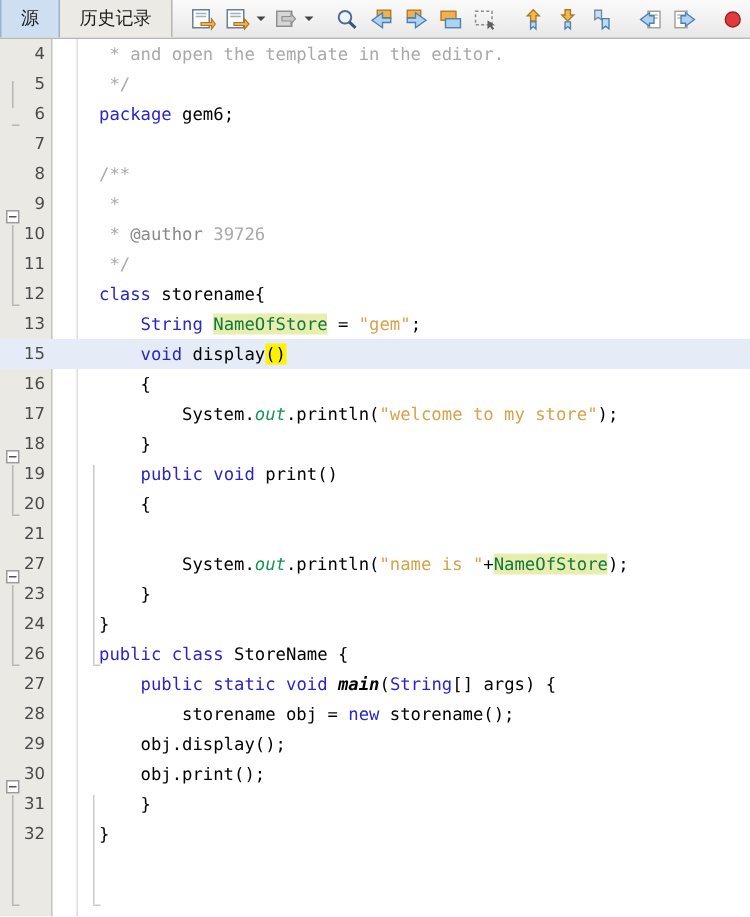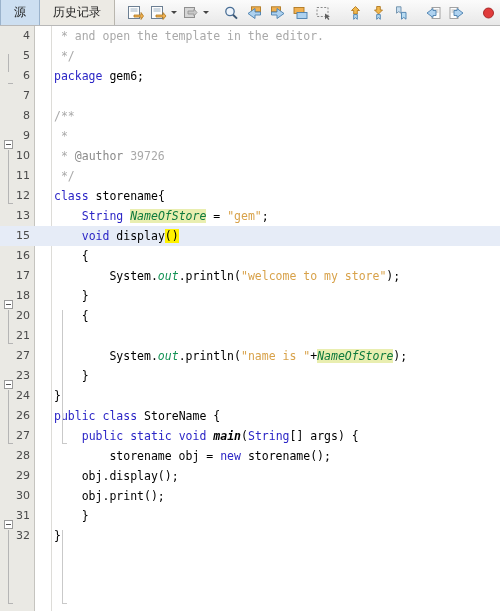--- a/index.html
+++ b/index.html
@@ -142,30 +142,30 @@
     font-size: 11px;
     color: #4a4a4a;
     line-height: 20px;
   }
   .codetext {
     position: relative;
     font-family: "DejaVu Sans Mono", monospace;
     font-size: 11.5px;
     color: #000000;
     white-space: pre;
-    padding-left: 1px;
+    padding-left: 13px;
     line-height: 20px;
   }
 
   
   .kw   { color: #2b25c6; }
   .cmt  { color: #a9a9a9; }
   .cmtb { color: #8a8a8a; font-weight: normal; }
   .str  { color: #d8a24a; }
-  .hlf  { background: #e9eeb0; color: #0e7a3c; font-style: italic; }
+  .hlf  { background: #e9eeb0; color: #0e7a3c; }
   .hly  { background: #fff200; }
   .sfld { color: #169457; font-style: italic; }
   .bold { font-weight: normal; }
   .bi   { font-weight: bold; font-style: italic; }
 
   
   .foldbox {
     position: absolute;
     left: 4px;
     width: 9px; height: 9px;
@@ -394,20 +394,24 @@
         </div>
         <div class="row">
           <div class="lineno">17</div>
           <div class="codetext">        System.<span class="sfld">out</span>.println(<span class="str">"welcome to my store"</span>);</div>
         </div>
         <div class="row">
           <div class="lineno">18</div>
           <div class="codetext">    }</div>
         </div>
         <div class="row">
+          <div class="lineno">19</div>
+          <div class="codetext">    <span class="kw">public</span> <span class="kw">void</span> <span class="bold">print</span>()</div>
+        </div>
+        <div class="row">
           <div class="lineno">20</div>
           <div class="codetext">    {</div>
         </div>
         <div class="row">
           <div class="lineno">21</div>
           <div class="codetext">&nbsp;</div>
         </div>
         <div class="row">
           <div class="lineno">27</div>
           <div class="codetext">        System.<span class="sfld">out</span>.println(<span class="str">"name is "</span>+<span class="hlf">NameOfStore</span>);</div>

